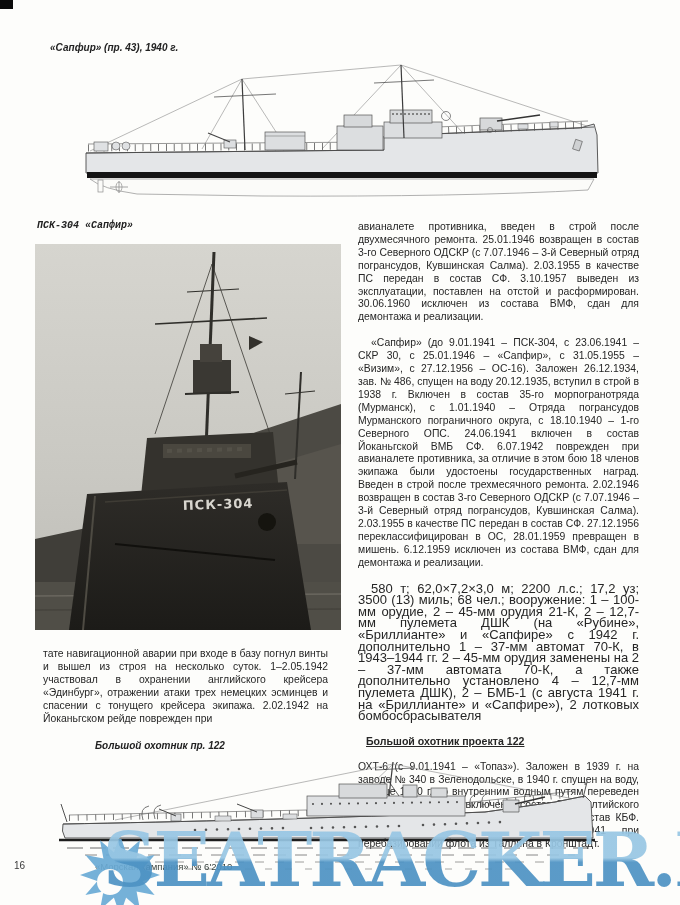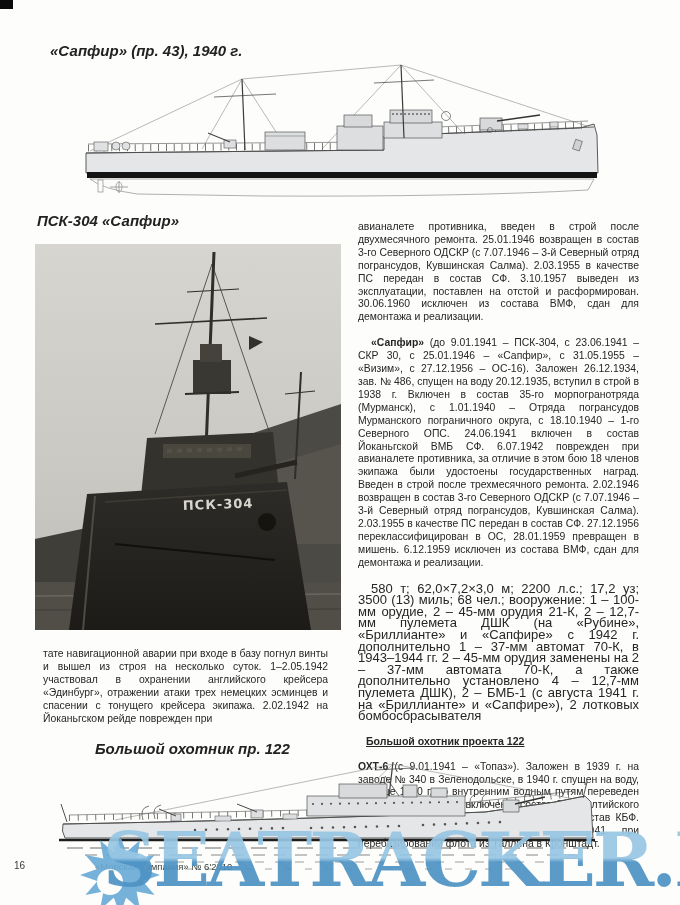--- a/index.html
+++ b/index.html
@@ -1,23 +1,23 @@
 <!DOCTYPE html>
 <html><head>
 <meta charset="utf-8">
 <style>
   html,body{margin:0;padding:0;}
   body{width:680px;height:905px;position:relative;background:#fdfdfb;overflow:hidden;
        font-family:"Liberation Sans",sans-serif;color:#2b2b2b;}
   .abs{position:absolute;}
-  .cap{font-weight:bold;font-style:italic;font-size:15px;color:#222;}
+  .cap{font-weight:bold;font-style:italic;font-size:10px;color:#222;}
   .bodytext{font-size:10.4px;line-height:12.9px;text-align:justify;color:#262626;}
   .bodytext p{margin:13px;}
   .indent{text-indent:13px;}
-  .lead{font-weight:bold;}
+  .lead{font-weight:normal;}
   .specs{font-size:13px;line-height:11.6px;text-indent:13px;text-align:justify;}
   .heading{font-weight:bold;font-size:10.6px;text-decoration:underline;margin:9px 0 3px 0;text-indent:0;padding-left:8px;}
   .footer{font-size:9.5px;font-weight:normal;color:#37413c;}
   .wm-text{font-family:"DejaVu Serif",serif;font-weight:bold;font-size:74px;line-height:1;
            letter-spacing:-3px;white-space:nowrap;color:rgba(121,178,216,0.9);pointer-events:none;}
   @supports ((-webkit-background-clip:text) or (background-clip:text)){
     .wm-text{
       background:linear-gradient(to bottom, rgba(151,198,227,0.92) 0%, rgba(151,198,227,0.92) 47%,
                  rgba(77,146,195,0.92) 53%, rgba(77,146,195,0.92) 100%);
       -webkit-background-clip:text;background-clip:text;color:transparent;}
@@ -84,21 +84,21 @@
   <rect x="398" y="62" width="22" height="12" fill="#d7d9db" stroke="#555" stroke-width="0.7"></rect>
   <line x1="415" y1="65" x2="458" y2="59" stroke="#333" stroke-width="1.5"></line>
   <circle cx="408" cy="74" r="2.5" fill="none" stroke="#555" stroke-width="0.6"></circle>
 
   <rect x="436" y="68" width="10" height="5" fill="#dcdee0" stroke="#555" stroke-width="0.5"></rect>
   <rect x="468" y="66" width="8" height="5" fill="#dcdee0" stroke="#555" stroke-width="0.5"></rect>
 
   <rect x="492" y="84" width="7" height="10" fill="#cfd1d3" stroke="#555" stroke-width="0.6" transform="rotate(18 495 89)"></rect>
 </svg>
 
-<div class="abs cap" style="left:37px;top:212px;">ПСК-304 «Сапфир»</div>
+<div class="abs cap" style="left:37px;top:220px;font-family:Liberation Mono, monospace;">ПСК-304 «Сапфир»</div>
 
 <svg class="abs" style="left:35px;top:244px;" width="306" height="386" viewBox="0 0 306 386">
   <defs>
     <linearGradient id="sky" x1="0" y1="0" x2="0" y2="1">
       <stop offset="0" stop-color="#d6d5cf"></stop>
       <stop offset="0.6" stop-color="#c9c8c2"></stop>
       <stop offset="1" stop-color="#bdbcb6"></stop>
     </linearGradient>
     <linearGradient id="hullg" x1="0" y1="0" x2="0" y2="1">
       <stop offset="0" stop-color="#2e2c28"></stop>

